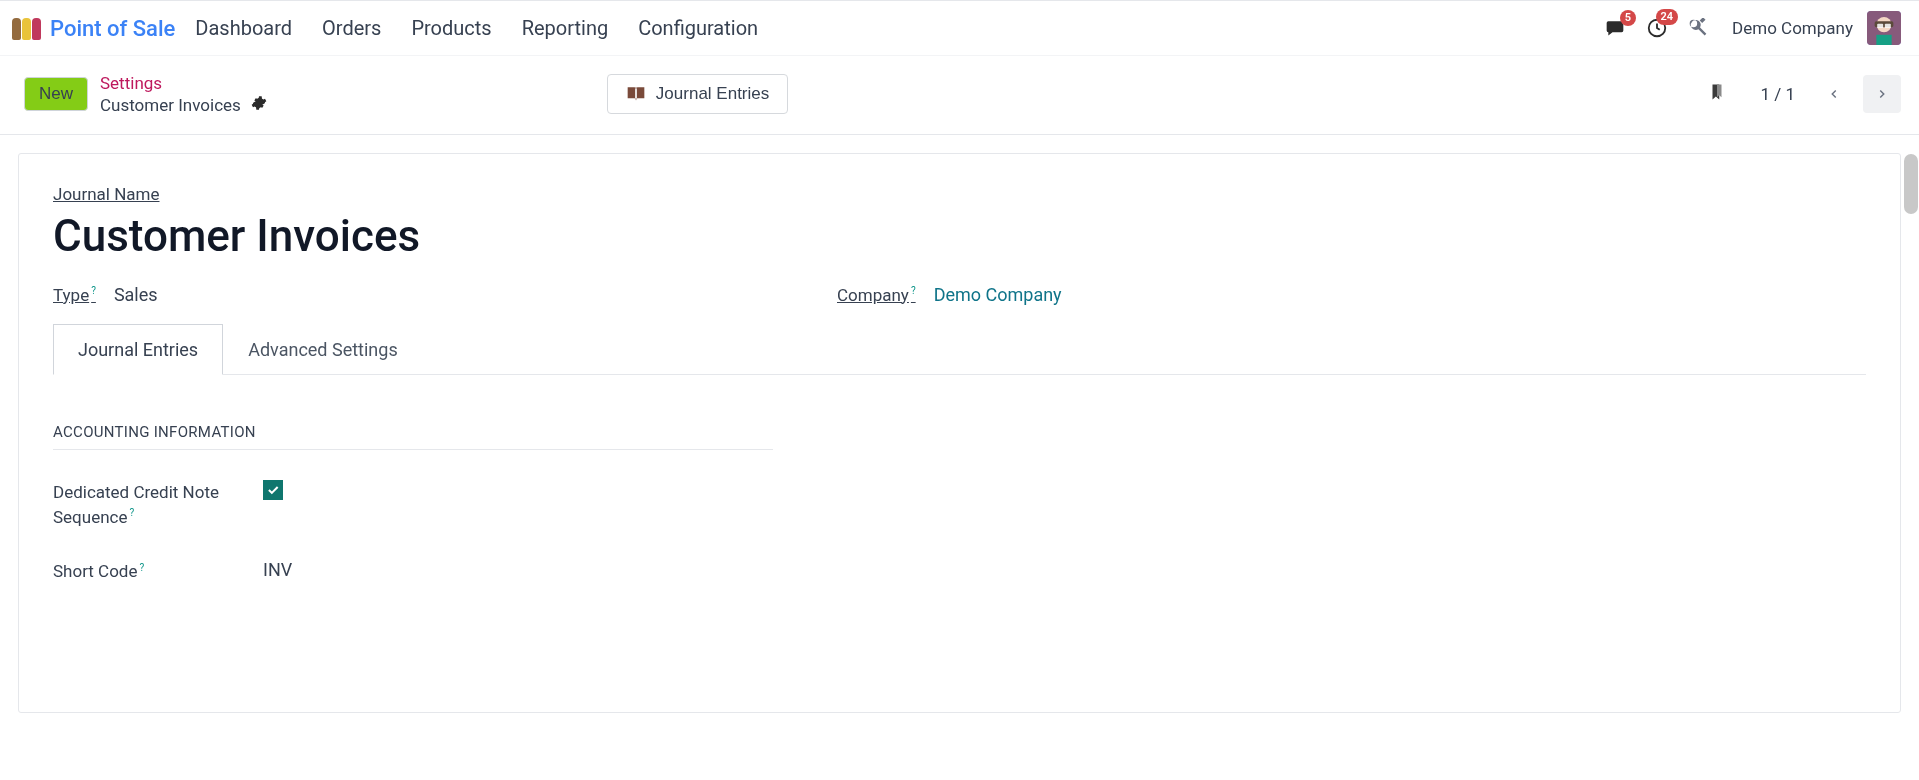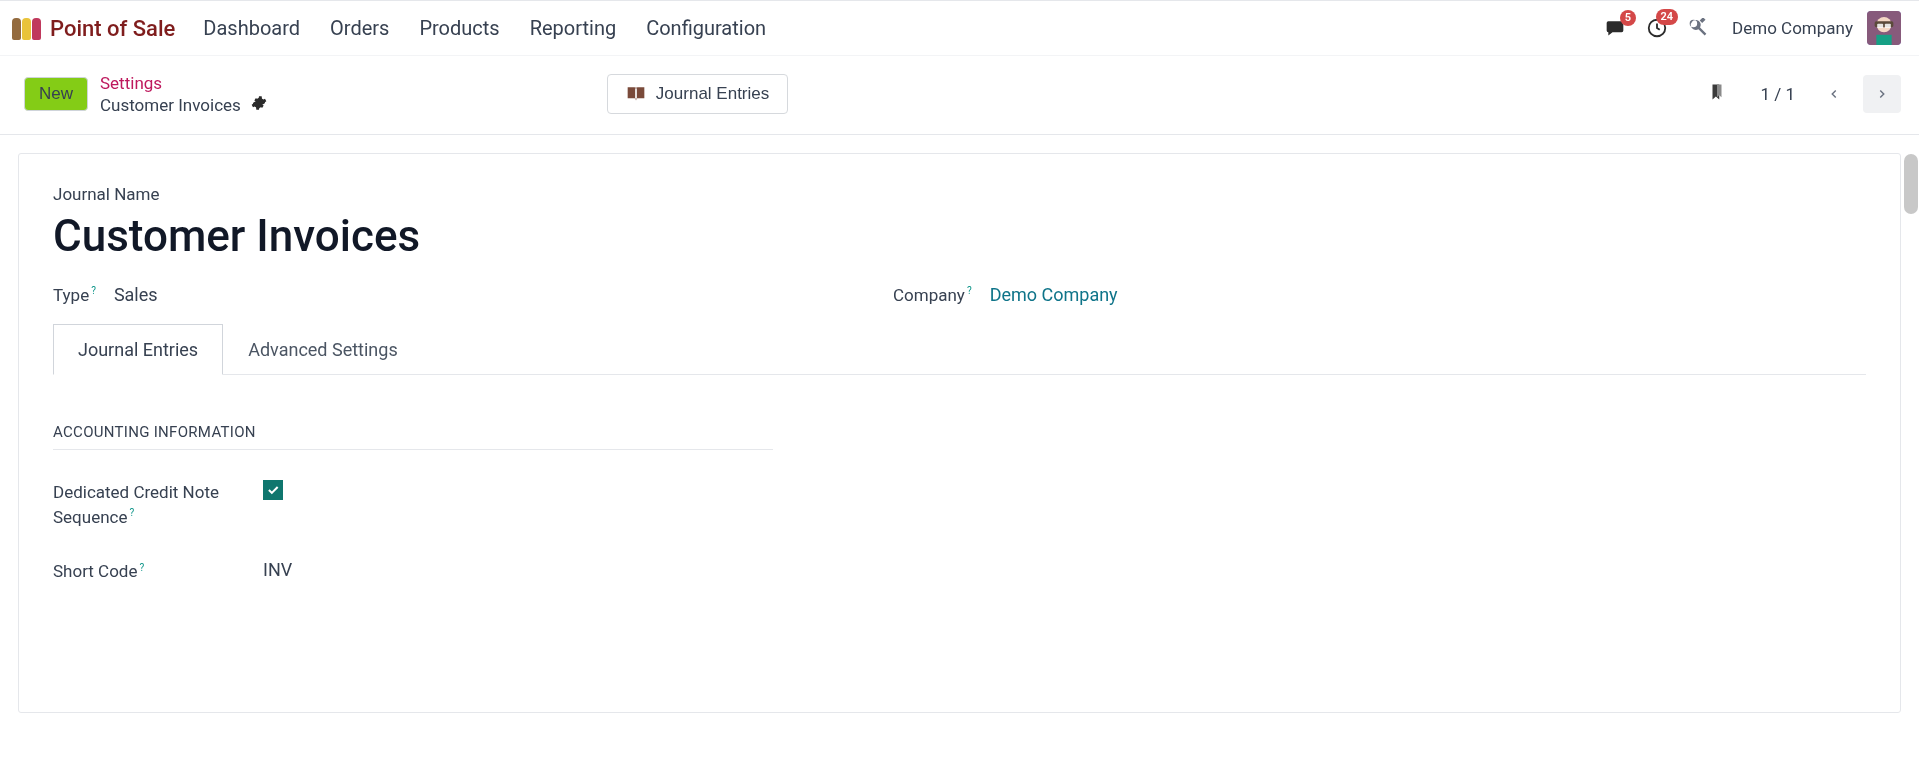--- a/index.html
+++ b/index.html
@@ -1,20 +1,20 @@
 <!DOCTYPE html>
 <html><head>
 <meta charset="utf-8">
 <style>
   * { box-sizing: border-box; }
   html, body { margin:0; padding:0; font-family: -apple-system, BlinkMacSystemFont, "Segoe UI", Roboto, "Helvetica Neue", Arial, sans-serif; font-size:15px; color:#374151; background:#fff; width:1919px; }
   .topbar { display:flex; align-items:center; height:56px; border-top:1px solid #e5e7eb; border-bottom:1px solid #f3f4f6; padding:0 18px 0 12px; }
   .app-logo { width:30px; height:24px; margin-right:8px; display:flex; align-items:flex-end; }
   .app-logo span { display:inline-block; width:9px; height:22px; border-radius:4px 4px 2px 2px; margin-right:1px; }
-  .app-title { font-size:22px; font-weight:500; color:#7f1d1d; margin-right:28px; cursor:pointer; }
+  .app-title { font-size:22px; font-weight:500; color:#3b82f6; margin-right:20px; cursor:pointer; }
   .nav-item { font-size:20px; color:#374151; margin-right:30px; cursor:pointer; }
   .topbar-spacer { flex:1; }
   .top-icon { position:relative; margin:0 10px; cursor:pointer; display:flex; align-items:center; justify-content:center; }
   .badge { position:absolute; top:-8px; right:-10px; background:#d44848; color:#fff; font-size:11px; font-weight:600; border-radius:10px; padding:1px 5px; line-height:14px; min-width:16px; text-align:center; }
   .company-name { font-size:17px; color:#374151; margin:0 14px; cursor:pointer; }
   .avatar { width:34px; height:34px; border-radius:4px; background:#8b7cc8; display:flex; align-items:center; justify-content:center; cursor:pointer; overflow:hidden; }
   .avatar svg { width:34px; height:34px; }
   .control-row { display:flex; align-items:center; padding:16px 18px 18px 24px; border-bottom:1px solid #e5e7eb; }
   .btn-new { border:1px solid #cfd4da; background:#84cc16; border-radius:4px; padding:6px 14px; font-size:17px; color:#374151; cursor:pointer; margin-right:12px; }
   .breadcrumb-block { display:flex; flex-direction:column; line-height:1.3; }
@@ -23,23 +23,23 @@
   .gear { margin-left:10px; cursor:pointer; }
   .btn-journal { border:1px solid #d6d9dd; background:#fff; border-radius:4px; padding:9px 18px; font-size:17px; color:#374151; cursor:pointer; display:flex; align-items:center; gap:10px; margin-left:340px; }
   .pager-area { margin-left:auto; display:flex; align-items:center; gap:10px; }
   .bookmark { cursor:pointer; margin-right:24px; }
   .pager-text { font-size:17px; color:#374151; margin-right:10px; }
   .pager-btn { width:38px; height:38px; border:none; background:#fff; border-radius:4px; cursor:pointer; display:flex; align-items:center; justify-content:center; }
   .pager-btn.on { background:#f0f1f3; }
   .content-wrap { padding:0 18px; }
   .sheet { border:1px solid #e5e7eb; border-radius:3px; margin-top:18px; padding:30px 34px 40px; min-height:560px; position:relative; }
   .right-scroll-track { position:absolute; top:0; right:-18px; width:14px; height:60px; background:#c8c8c8; border-radius:7px; }
-  .field-label { font-size:17px; color:#374151; }
+  .field-label { font-size:17px; color:#374151;text-decoration:underline; }
   .journal-title { font-size:44px; font-weight:500; color:#111827; margin:6px 0 22px; }
-  .two-col { display:flex; gap:120px; margin-bottom:18px; }
+  .two-col { display:flex; gap:64px; margin-bottom:18px; }
   .col { display:flex; align-items:center; gap:18px; }
   .help-q { color:#0d9488; font-size:10px; vertical-align:super; margin-left:2px; cursor:pointer; }
   .value-text { font-size:18px; color:#374151; }
   .link-teal { color:#0f7489; cursor:pointer; }
   .tabs { display:flex; margin-top:16px; border-bottom:1px solid #e5e7eb; }
   .tab { padding:14px 24px; border:1px solid transparent; border-bottom:none; font-size:18px; color:#4b5563; cursor:pointer; position:relative; top:1px; }
   .tab.active { border-color:#d1d5db; background:#fff; border-bottom:1px solid #fff; color:#374151; }
   .section-title { font-size:15px; font-weight:400; letter-spacing:0.3px; color:#374151; margin:48px 0 0; padding-bottom:8px; border-bottom:1px solid #e5e7eb; max-width:720px; }
   .form-row { display:flex; align-items:flex-start; margin-top:30px; max-width:720px; }
   .form-label { width:210px; font-size:17px; color:#374151; line-height:1.45; }

